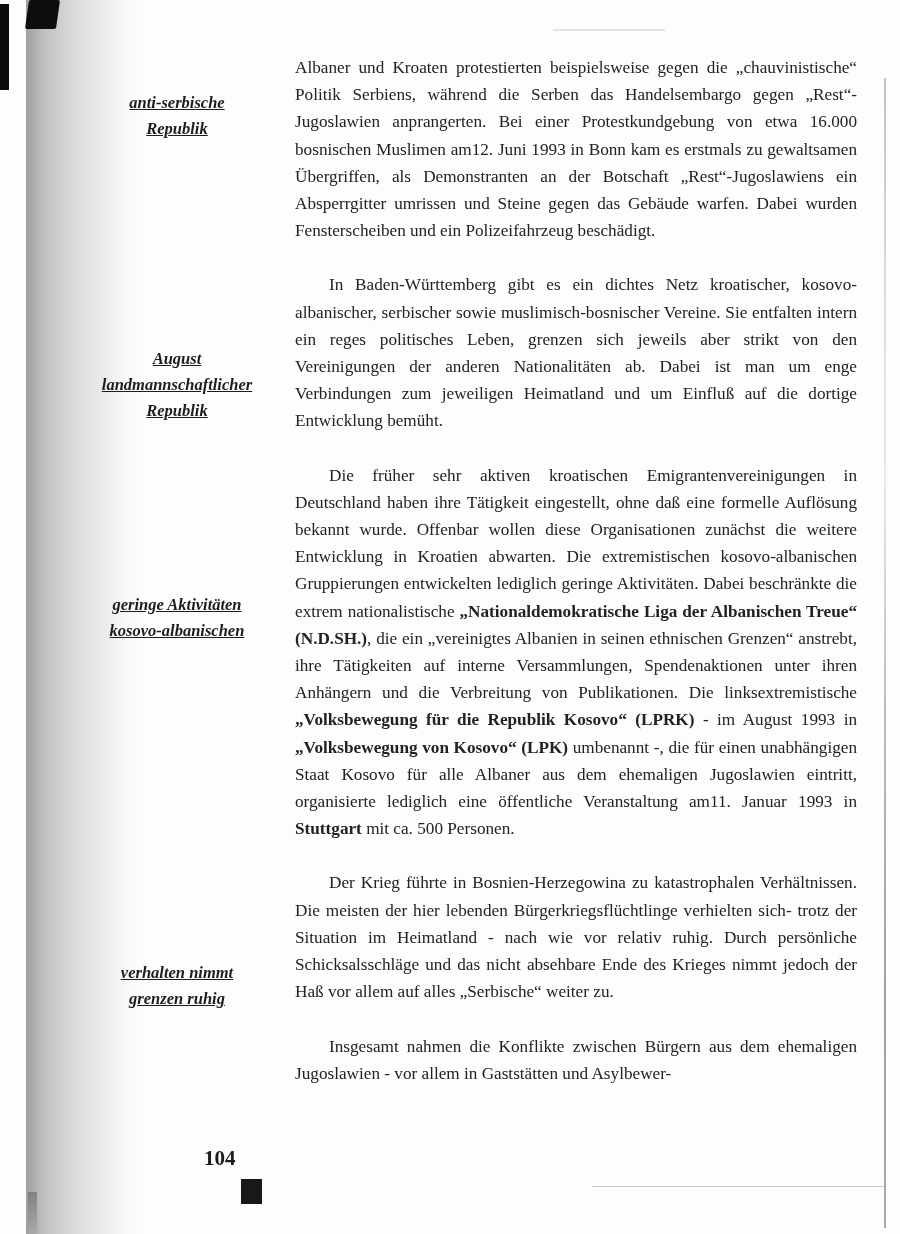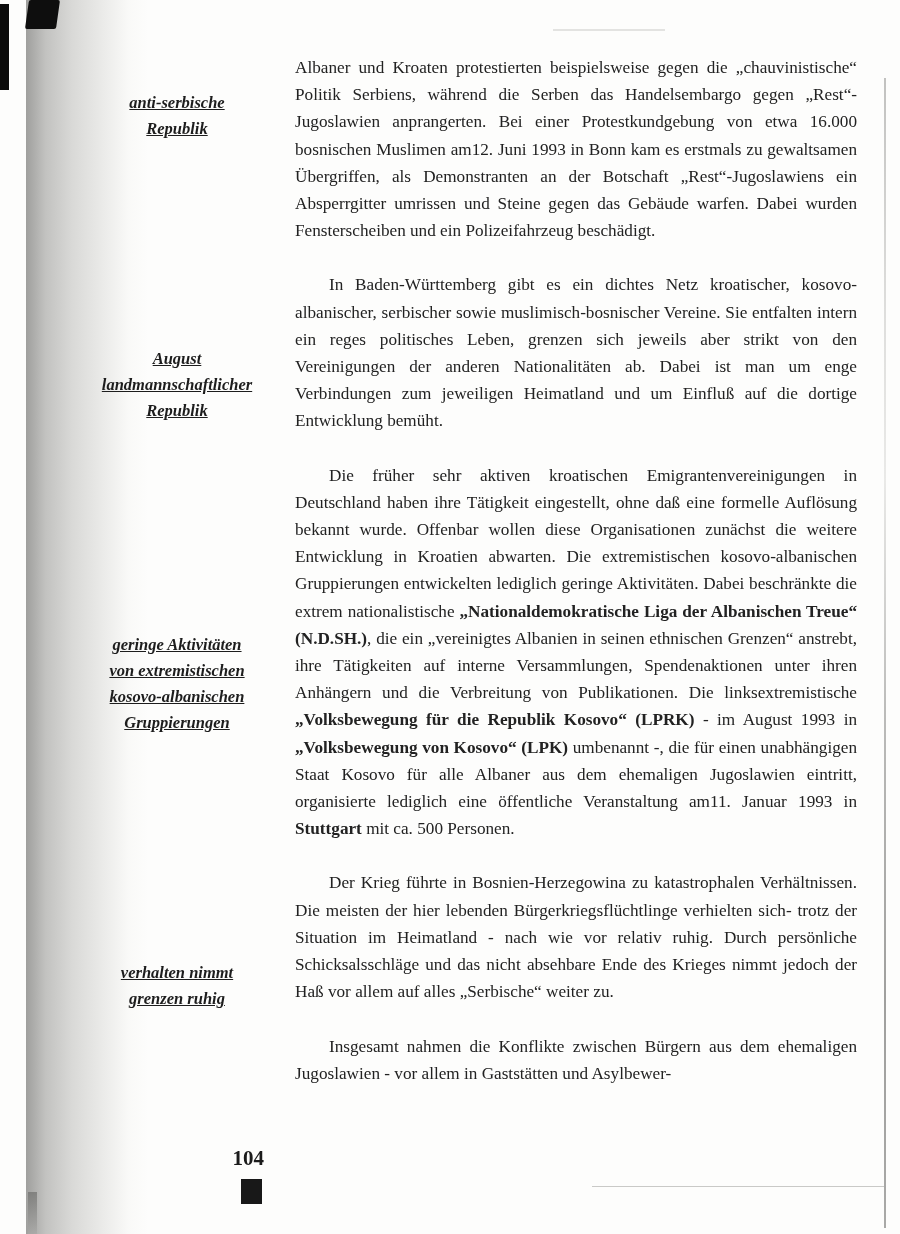--- a/index.html
+++ b/index.html
@@ -81,21 +81,21 @@
     text-align: center;
     font-weight: bold;
     font-style: italic;
     font-size: 16.5px;
     line-height: 26px;
     color: #1d1d1d;
   }
   .margin-note .mline { text-decoration: underline; }
   .note-0 { top: 90px; }
   .note-1 { top: 346px; }
-  .note-2 { top: 632px; }
+  .note-2 { top: 592px; }
   .note-3 { top: 960px; }
 
   
   .body-col {
     position: absolute;
     left: 295px; top: 54px;
     width: 562px;
   }
   .para {
     margin: 0 0 27px 0;
@@ -105,21 +105,21 @@
     color: #222222;
   }
   .para.indent { text-indent: 34px; }
   .para .b { font-weight: bold; }
 
   
   .page-number {
     position: absolute;
     left: 204px; top: 1146px;
     width: 60px;
-    text-align: right;
+    text-align: left;
     font-weight: bold;
     font-size: 21px;
     color: #1b1b1b;
   }
   .black-square {
     position: absolute;
     left: 241px; top: 1179px;
     width: 21px; height: 25px;
     background: #181818;
   }
@@ -142,23 +142,21 @@
         <div class="mline">anti-serbische</div>
         <div class="mline">Republik</div>
       </div>
       <div class="margin-note note-1">
         <div class="mline">August</div>
         <div class="mline">landmannschaftlicher</div>
         <div class="mline">Republik</div>
       </div>
       <div class="margin-note note-2">
         <div class="mline">geringe Aktivitäten</div>
-        <div class="mline">von extremistischen</div>
         <div class="mline">kosovo-albanischen</div>
-        <div class="mline">Gruppierungen</div>
       </div>
       <div class="margin-note note-3">
         <div class="mline">verhalten nimmt</div>
         <div class="mline">grenzen ruhig</div>
       </div>
     </div>
 
   <div class="body-col" id="bodyCol">
       <p class="para"><span>Albaner und Kroaten protestierten beispielsweise gegen die „chauvinistische“ Politik Serbiens, während die Serben das Handelsembargo gegen „Rest“-Jugoslawien anprangerten. Bei einer Protestkundgebung von etwa 16.000 bosnischen Muslimen am12. Juni 1993 in Bonn kam es erstmals zu gewaltsamen Übergriffen, als Demonstranten an der Botschaft „Rest“-Jugoslawiens ein Absperrgitter umrissen und Steine gegen das Gebäude warfen. Dabei wurden Fensterscheiben und ein Polizeifahrzeug beschädigt.</span></p>
       <p class="para indent"><span>In Baden-Württemberg gibt es ein dichtes Netz kroatischer, kosovo-albanischer, serbischer sowie muslimisch-bosnischer Vereine. Sie entfalten intern ein reges politisches Leben, grenzen sich jeweils aber strikt von den Vereinigungen der anderen Nationalitäten ab. Dabei ist man um enge Verbindungen zum jeweiligen Heimatland und um Einfluß auf die dortige Entwicklung bemüht.</span></p>

